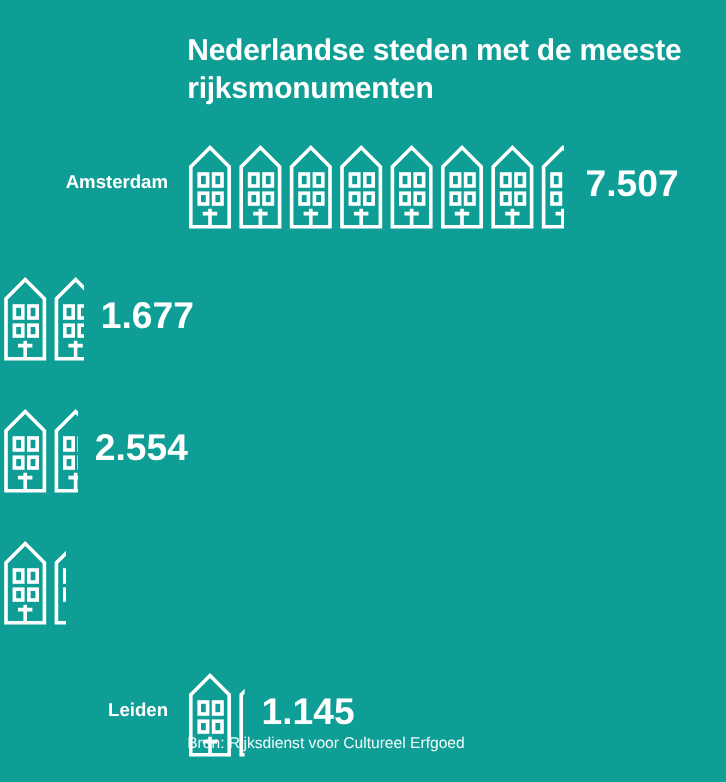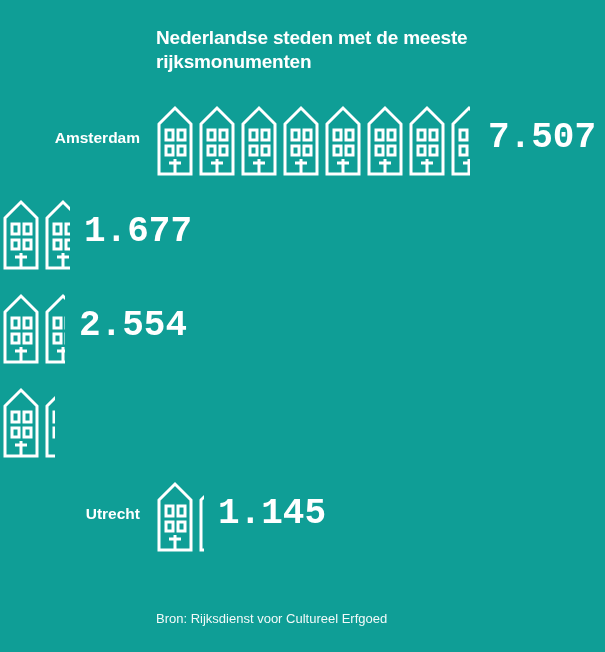--- a/index.html
+++ b/index.html
@@ -17,30 +17,31 @@
   }
   .chart-wrap {
     position: absolute;
     inset: 0;
     display: flex;
     flex-direction: column;
   }
   .chart-title {
     margin: 26px 0 0 0;
     padding: 0 20px 0 156px;
-    font-size: 19px;
+    font-size: 25px;
     line-height: 1.28;
     font-weight: bold;
     letter-spacing: -0.2px;
     color: #ffffff;
   }
   .rows {
     margin-top: 16px;
     display: flex;
     flex-direction: column;
+    gap: 16px;
   }
   .row {
     display: flex;
     align-items: center;
     height: 94px;
     position: relative;
   }
   .row-label {
     width: 140px;
     text-align: right;
@@ -63,26 +64,25 @@
     height: 76px;
     flex: none;
     position: relative;
   }
   .icon-slot svg {
     display: block;
     width: 42px;
     height: 76px;
   }
   .row-value {
-    font-size: 36px;
+    font-size: 31px;
     font-weight: bold;
     color: #ffffff;
     padding-left: 14px;
     white-space: nowrap;
-    font-family: Liberation Mono, monospace;
   }
   .source {
     position: absolute;
     left: 156px;
     bottom: 26px;
     font-size: 13px;
     color: #ffffff;
     opacity: 0.95;
   }
 </style>
@@ -253,21 +253,21 @@
               <rect x="24" y="30" width="7" height="10" fill="none" stroke="#ffffff" stroke-width="3"></rect>
               <rect x="12" y="46" width="7" height="9" fill="none" stroke="#ffffff" stroke-width="3"></rect>
               <rect x="24" y="46" width="7" height="9" fill="none" stroke="#ffffff" stroke-width="3"></rect>
               <path d="M21 59 L21 74 M15 63 L27 63" stroke="#ffffff" stroke-width="3" fill="none"></path>
             </svg>
         </div>
       </div>
     </div>
 
     <div class="row">
-      <div class="row-label">Utrecht</div>
+      <div class="row-label">Leiden</div>
       <div class="icons" style="width:50px">
         <div class="icon-slot">
           <svg viewBox="0 0 42 76">
               <path d="M5 24 L21 8 L37 24 L37 74 L5 74 Z" fill="none" stroke="#ffffff" stroke-width="3"></path>
               <rect x="12" y="30" width="7" height="10" fill="none" stroke="#ffffff" stroke-width="3"></rect>
               <rect x="24" y="30" width="7" height="10" fill="none" stroke="#ffffff" stroke-width="3"></rect>
               <rect x="12" y="46" width="7" height="9" fill="none" stroke="#ffffff" stroke-width="3"></rect>
               <rect x="24" y="46" width="7" height="9" fill="none" stroke="#ffffff" stroke-width="3"></rect>
               <path d="M21 59 L21 74 M15 63 L27 63" stroke="#ffffff" stroke-width="3" fill="none"></path>
             </svg>

